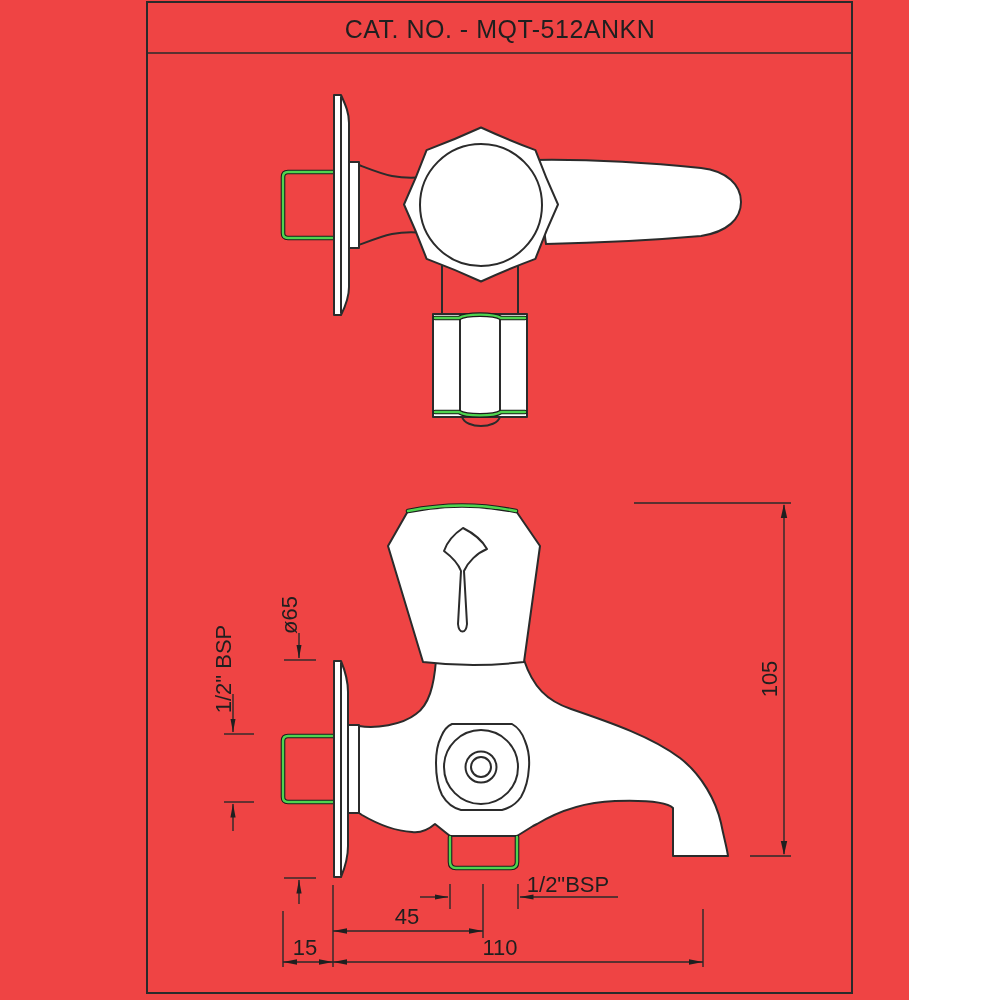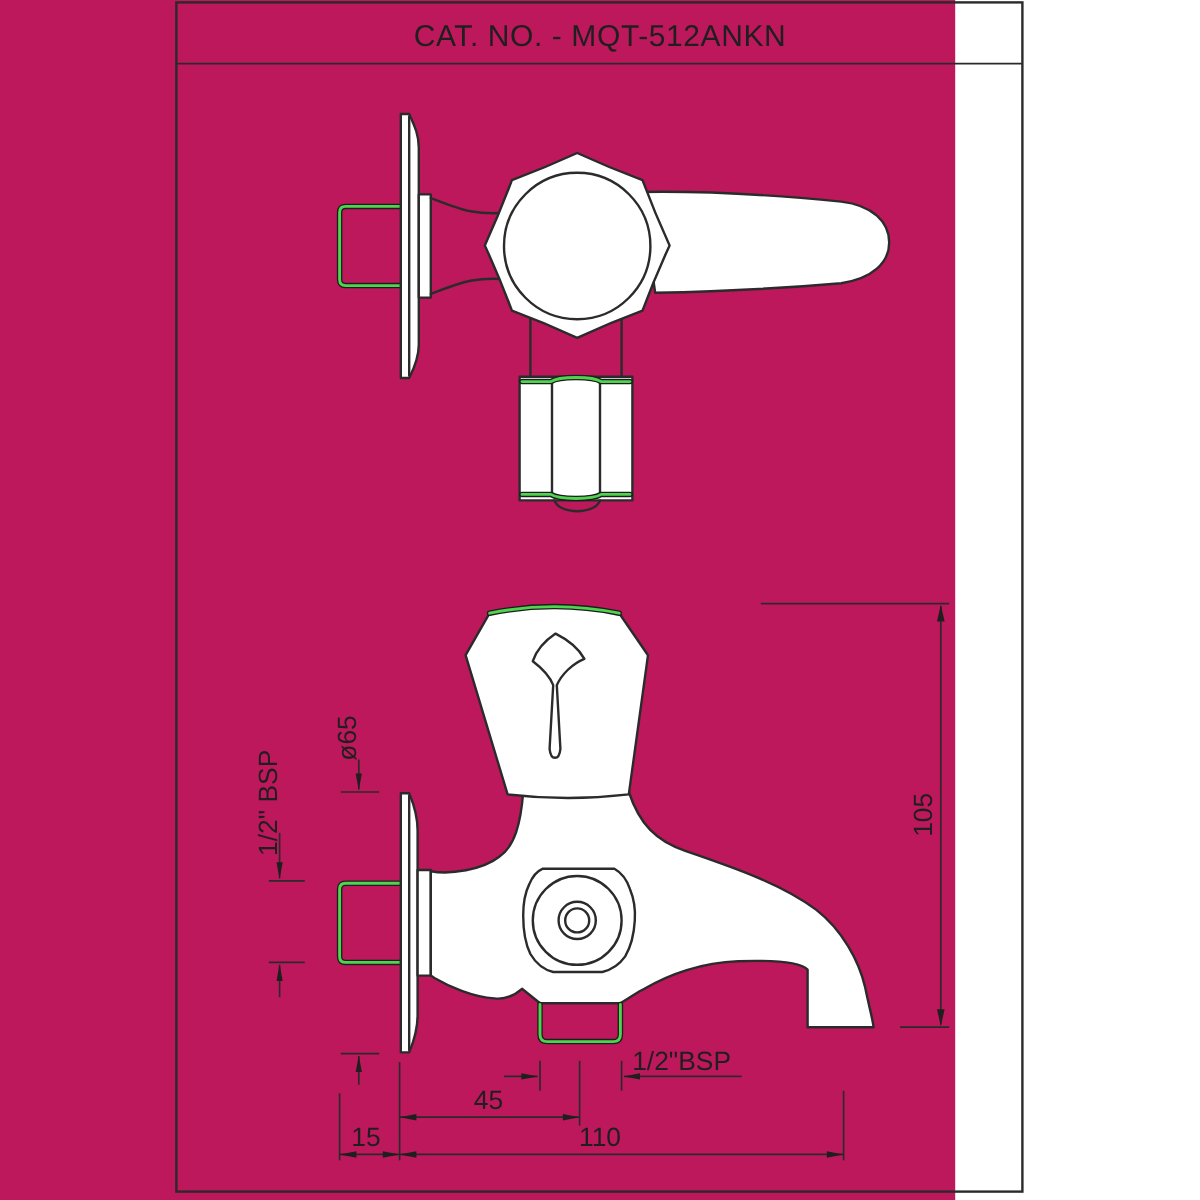--- a/index.html
+++ b/index.html
@@ -1,16 +1,16 @@
 <!DOCTYPE html>
 <html><head>
 <meta charset="utf-8">
 <style>
   html,body { margin:0; padding:0; background:#ffffff; }
-  .page { width:796px; height:1000px; position:relative; background:#be185d; }
+  .page { width:909px; height:1000px; position:relative; background:#ef4444; }
   svg { display:block; }
   text { font-family:"Liberation Sans","DejaVu Sans",sans-serif; fill:#1f1f1f; }
   .title-text { font-size:25px; letter-spacing:0.5px; }
   .dim-text { font-size:22px; }
   .ol  { fill:#ffffff; stroke:#2b2b2b; stroke-width:2; stroke-linejoin:round; stroke-linecap:round; }
   .ln  { fill:none; stroke:#2b2b2b; stroke-width:2; stroke-linecap:round; }
   .thin{ fill:none; stroke:#2a2a2a; stroke-width:1.4; stroke-linecap:butt; }
   .gu  { fill:none; stroke:#1d1d1d; stroke-width:4.6; stroke-linecap:round; stroke-linejoin:round; }
   .gr  { fill:none; stroke:#4fd44f; stroke-width:2.4; stroke-linecap:round; stroke-linejoin:round; }
   .ah  { fill:#1f1f1f; stroke:none; }

